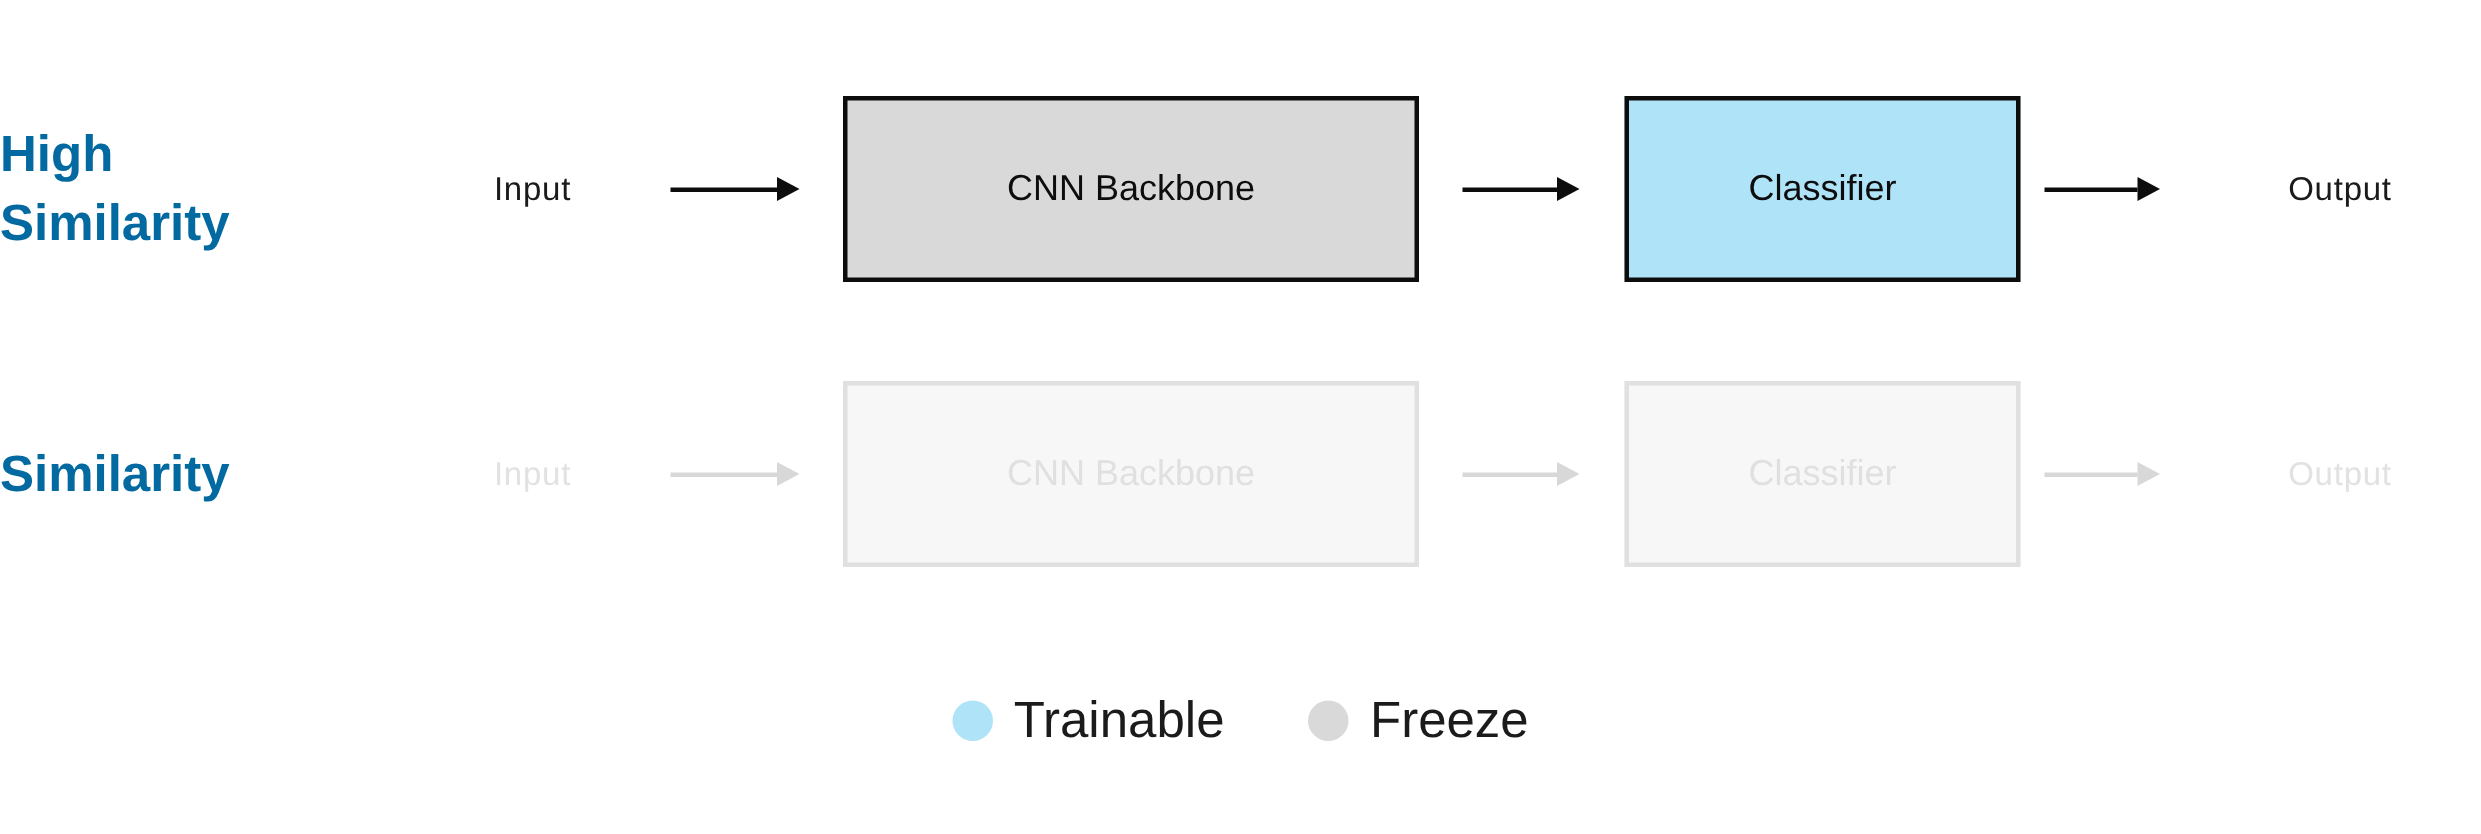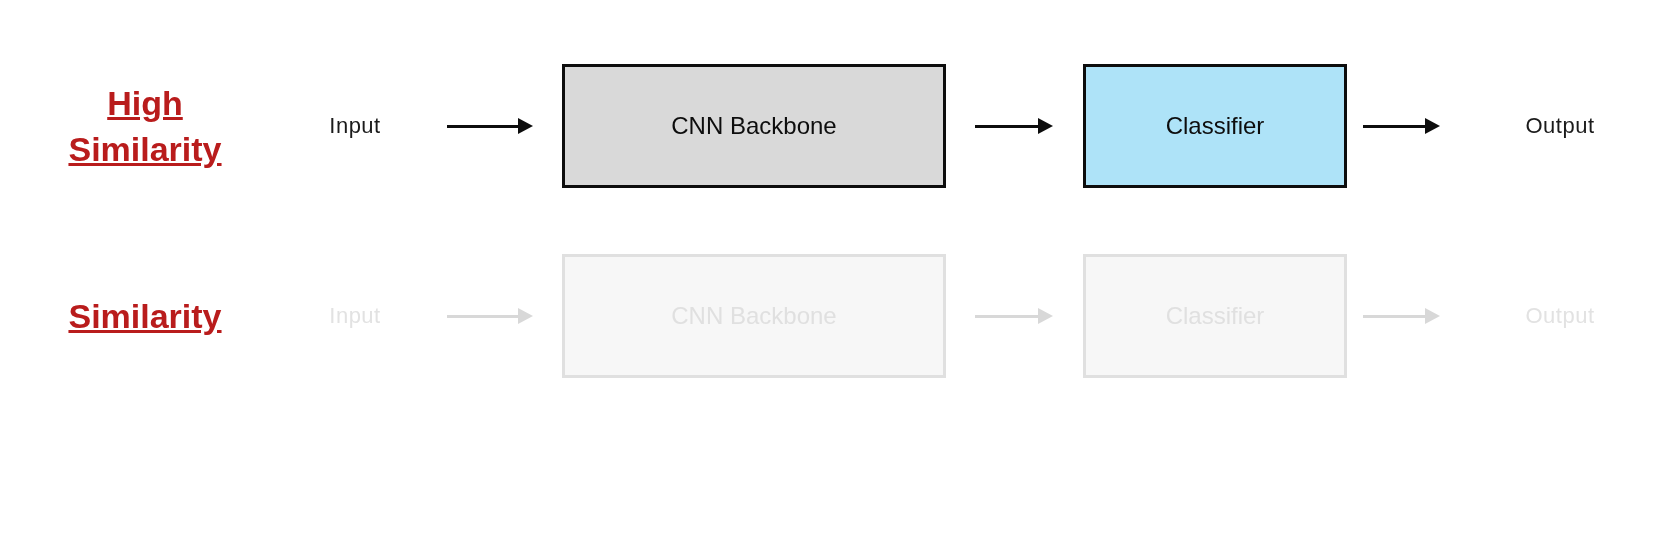--- a/index.html
+++ b/index.html
@@ -13,25 +13,24 @@
   .row{
     position:absolute;left:0;
     width:1654px;height:124px;
     display:flex;align-items:center;
   }
   .row-high{top:64px;}
   .row-low{top:254px;}
 
   .row-label{
     width:290px;
-    text-align:center;
-    font-size:34px;font-weight:bold;color:#b91c1c;
+    text-align:left;
+    font-size:34px;font-weight:bold;color:#0369a1;
     line-height:1.36;
     flex:0 0 auto;
-    text-decoration:underline;
   }
   .io-label{
     flex:0 0 auto;
     width:130px;
     text-align:center;
     font-size:22px;font-weight:400;color:#1b1b1b;
     letter-spacing:0.5px;
   }
   .io-output{width:180px;margin-left:30px;}
 
@@ -130,14 +129,24 @@
       <div class="head"></div>
     </div>
     <div class="node node-classifier">Classifier</div>
     <div class="arrow arrow-3">
       <div class="line"></div>
       <div class="head"></div>
     </div>
     <div class="io-label io-output">Output</div>
   </div>
 
+  <div class="legend">
+    <div class="legend-item">
+      <span class="dot dot-trainable"></span>
+      <span>Trainable</span>
+    </div>
+    <div class="legend-item">
+      <span class="dot dot-freeze"></span>
+      <span>Freeze</span>
+    </div>
+  </div>
 
 </div>
 
 </body></html>

